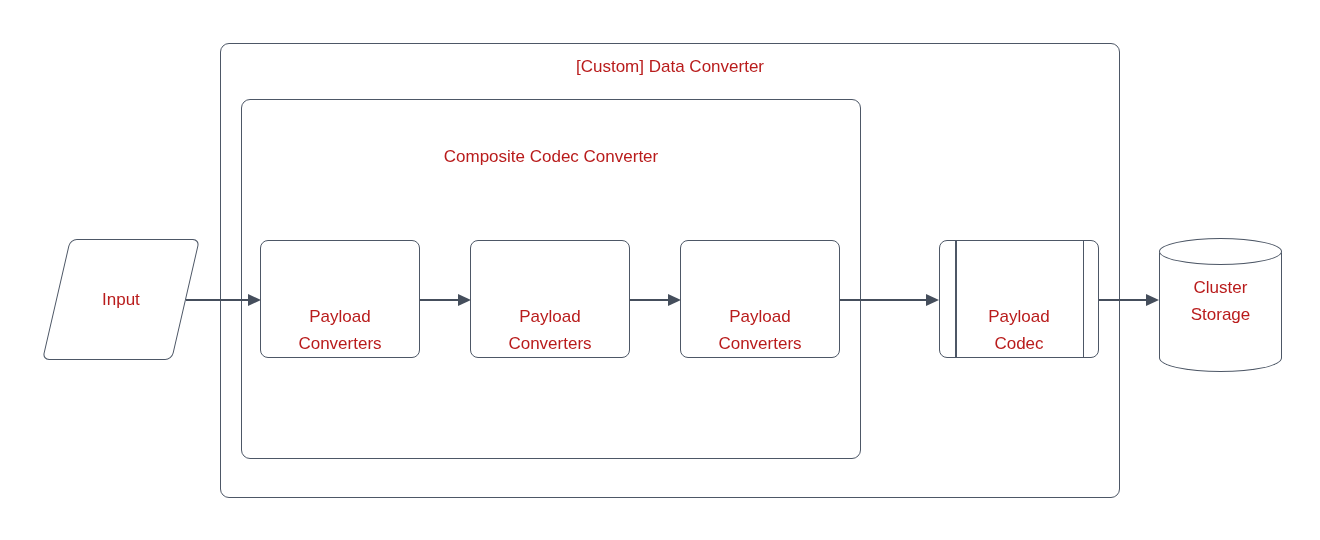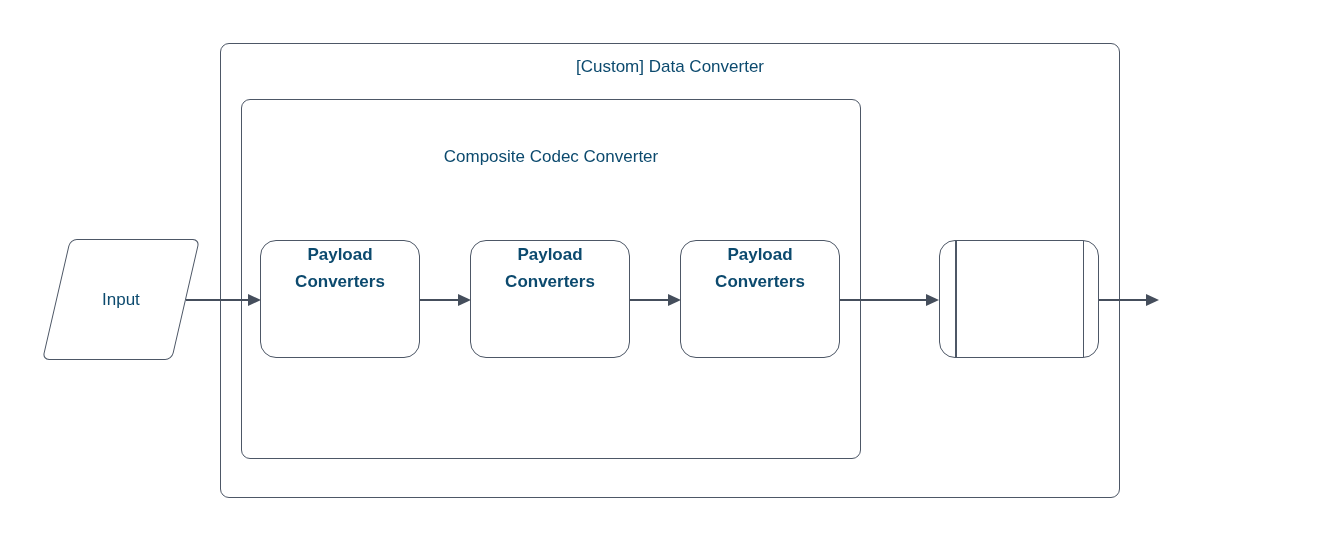--- a/index.html
+++ b/index.html
@@ -6,21 +6,21 @@
     margin: 0;
     padding: 0;
     background: #ffffff;
   }
   #canvas {
     position: relative;
     width: 1320px;
     height: 540px;
     background: #ffffff;
     font-family: "Liberation Sans", sans-serif;
-    color: #0c4a6e;
+    color: #b91c1c;
     overflow: hidden;
   }
   .group-box {
     position: absolute;
     box-sizing: border-box;
     border: 1.5px solid #4d5766;
     border-radius: 9px;
     background: transparent;
   }
   .group-title {
@@ -29,26 +29,25 @@
     right: 0;
     text-align: center;
     font-size: 17px;
     line-height: 27px;
     white-space: nowrap;
   }
   .node-box {
     position: absolute;
     box-sizing: border-box;
     border: 1.5px solid #4d5766;
-    border-radius: 16px;
+    border-radius: 8px;
     background: #ffffff;
     display: flex;
-    align-items: flex-start;
+    align-items: flex-end;
     justify-content: center;
-    font-weight: bold;
   }
   .node-label {
     font-size: 17px;
     line-height: 27px;
     text-align: center;
   }
   .wrap-narrow { max-width: 110px; }
   .wrap-codec  { max-width: 80px; }
   .wrap-cyl    { max-width: 84px; }
 
@@ -167,22 +166,30 @@
     <div class="node-label wrap-narrow">Payload Converters</div>
   </div>
 
   <div class="node-box" style="left:680px; top:240px; width:160px; height:118px;">
     <div class="node-label wrap-narrow">Payload Converters</div>
   </div>
 
   <div class="node-box" style="left:939px; top:240px; width:160px; height:118px;">
     <div class="codec-rule left"></div>
     <div class="codec-rule right"></div>
-  </div>
-
+    <div class="node-label wrap-codec">Payload Codec</div>
+  </div>
+
+  <div class="cylinder">
+    <div class="cyl-body"></div>
+    <div class="cyl-top"></div>
+    <div class="cyl-label">
+      <div class="node-label wrap-cyl">Cluster Storage</div>
+    </div>
+  </div>
 
   <div>
     <div class="arrow-line" style="left:186px; width:62px;"></div>
     <div class="arrow-head" style="left:248px;"></div>
   </div>
 
   <div>
     <div class="arrow-line" style="left:420px; width:38px;"></div>
     <div class="arrow-head" style="left:458px;"></div>
   </div>

